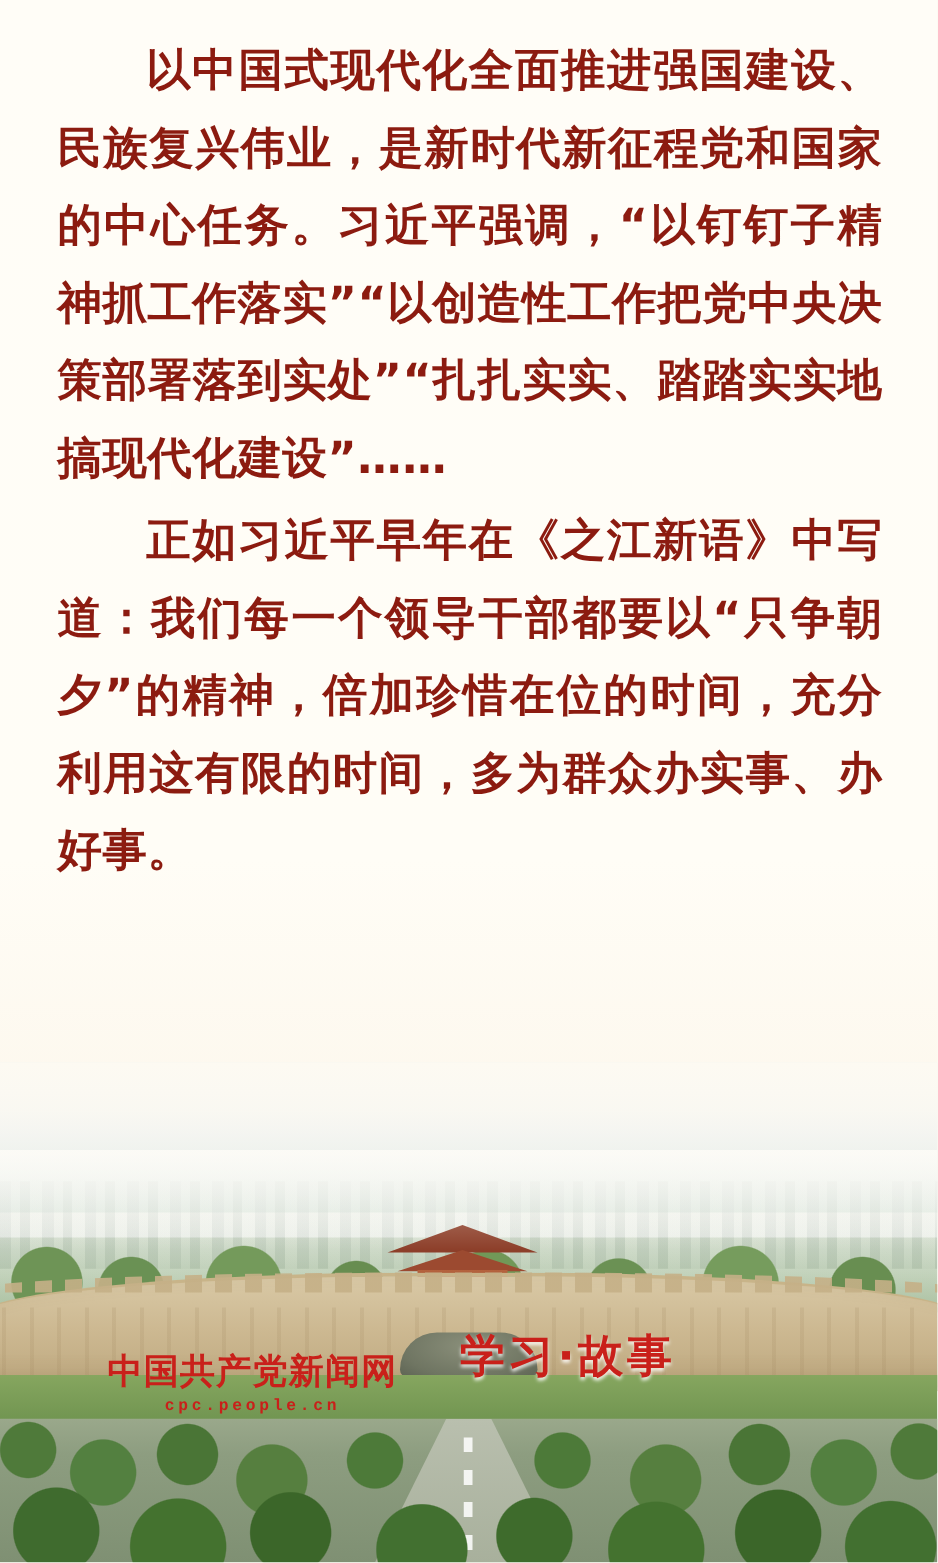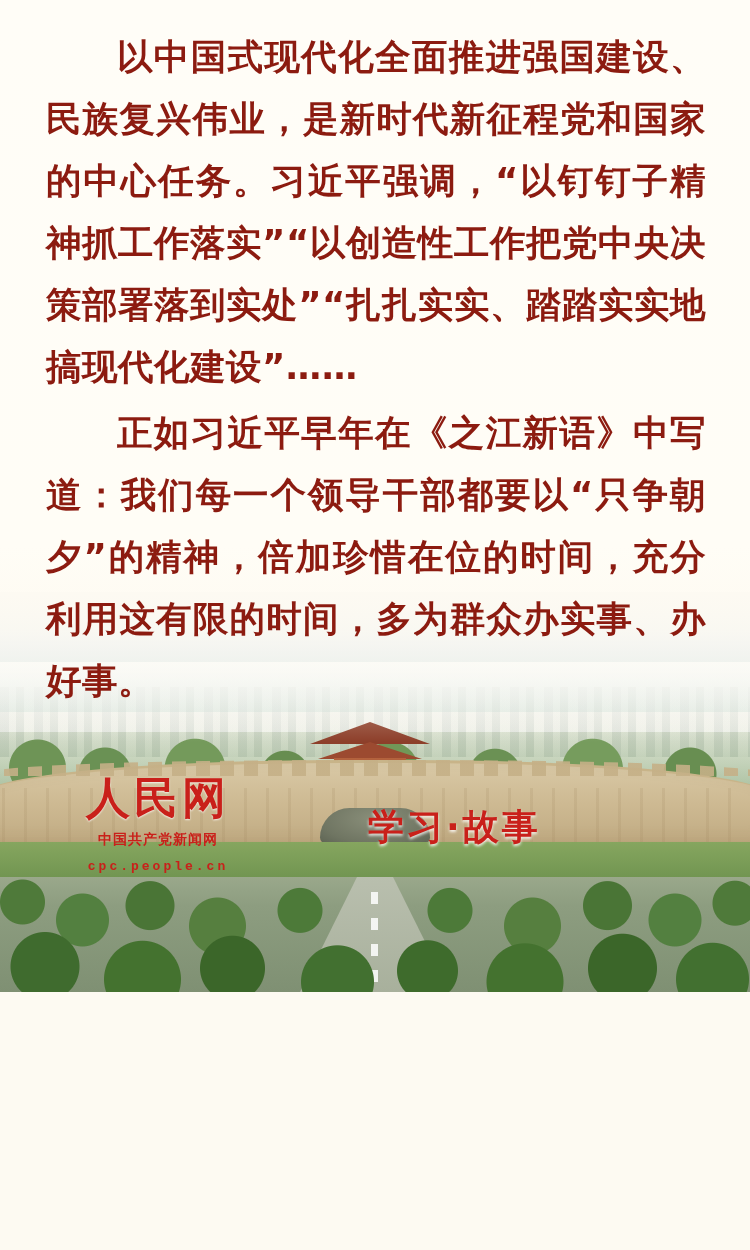--- a/index.html
+++ b/index.html
@@ -9,21 +9,21 @@
   body {
     width: 750px;
     height: 1250px;
     overflow: hidden;
     font-family: "Liberation Sans", "DejaVu Sans", sans-serif;
     background: #fdfaf2;
   }
   .poster {
     position: relative;
     width: 750px;
-    height: 992px;
+    height: 1250px;
     background: linear-gradient(180deg, #fffdf7 0%, #fffdf6 55%, #fdf8ee 70%, #f3f6f2 80%, #eef3ef 100%);
     overflow: hidden;
   }
 
   
   .article {
     position: absolute;
     top: 26px;
     left: 46px;
     width: 660px;
@@ -227,26 +227,27 @@
     color: #c9201a;
     font-size: 44px;
     font-weight: 700;
     letter-spacing: 4px;
     line-height: 48px;
     text-shadow: 0 1px 2px rgba(255,255,255,0.8);
     font-family: "DejaVu Sans", "Liberation Sans", sans-serif;
   }
   .brand-sub {
     color: #c9201a;
-    font-size: 14px;
+    font-size: 28px;
     font-weight: 700;
     letter-spacing: 1px;
     line-height: 30px;
     margin-top: 2px;
     font-family: "DejaVu Sans", "Liberation Sans", sans-serif;
+    text-align: right;
   }
   .brand-url {
     color: #c9201a;
     font-size: 13px;
     font-weight: 700;
     letter-spacing: 3px;
     line-height: 26px;
     font-family: "Liberation Mono", "DejaVu Sans Mono", monospace;
   }
   .column-tag {
@@ -289,20 +290,19 @@
     <div class="trees-bottom"></div>
     <div class="photo-fade"></div>
   </div>
 
   <div class="article">
     <p class="para">以中国式现代化全面推进强国建设、民族复兴伟业，是新时代新征程党和国家的中心任务。习近平强调，“以钉钉子精神抓工作落实”“以创造性工作把党中央决策部署落到实处”“扎扎实实、踏踏实实地搞现代化建设”……</p>
     <p class="para">正如习近平早年在《之江新语》中写道：我们每一个领导干部都要以“只争朝夕”的精神，倍加珍惜在位的时间，充分利用这有限的时间，多为群众办实事、办好事。</p>
   </div>
 
   <div class="brand">
-    <div class="brand-main">人民网</div>
     <div class="brand-sub">中国共产党新闻网</div>
     <div class="brand-url">cpc.people.cn</div>
   </div>
 
   <div class="column-tag">学习·故事</div>
 
 </div>
 
 </body></html>

